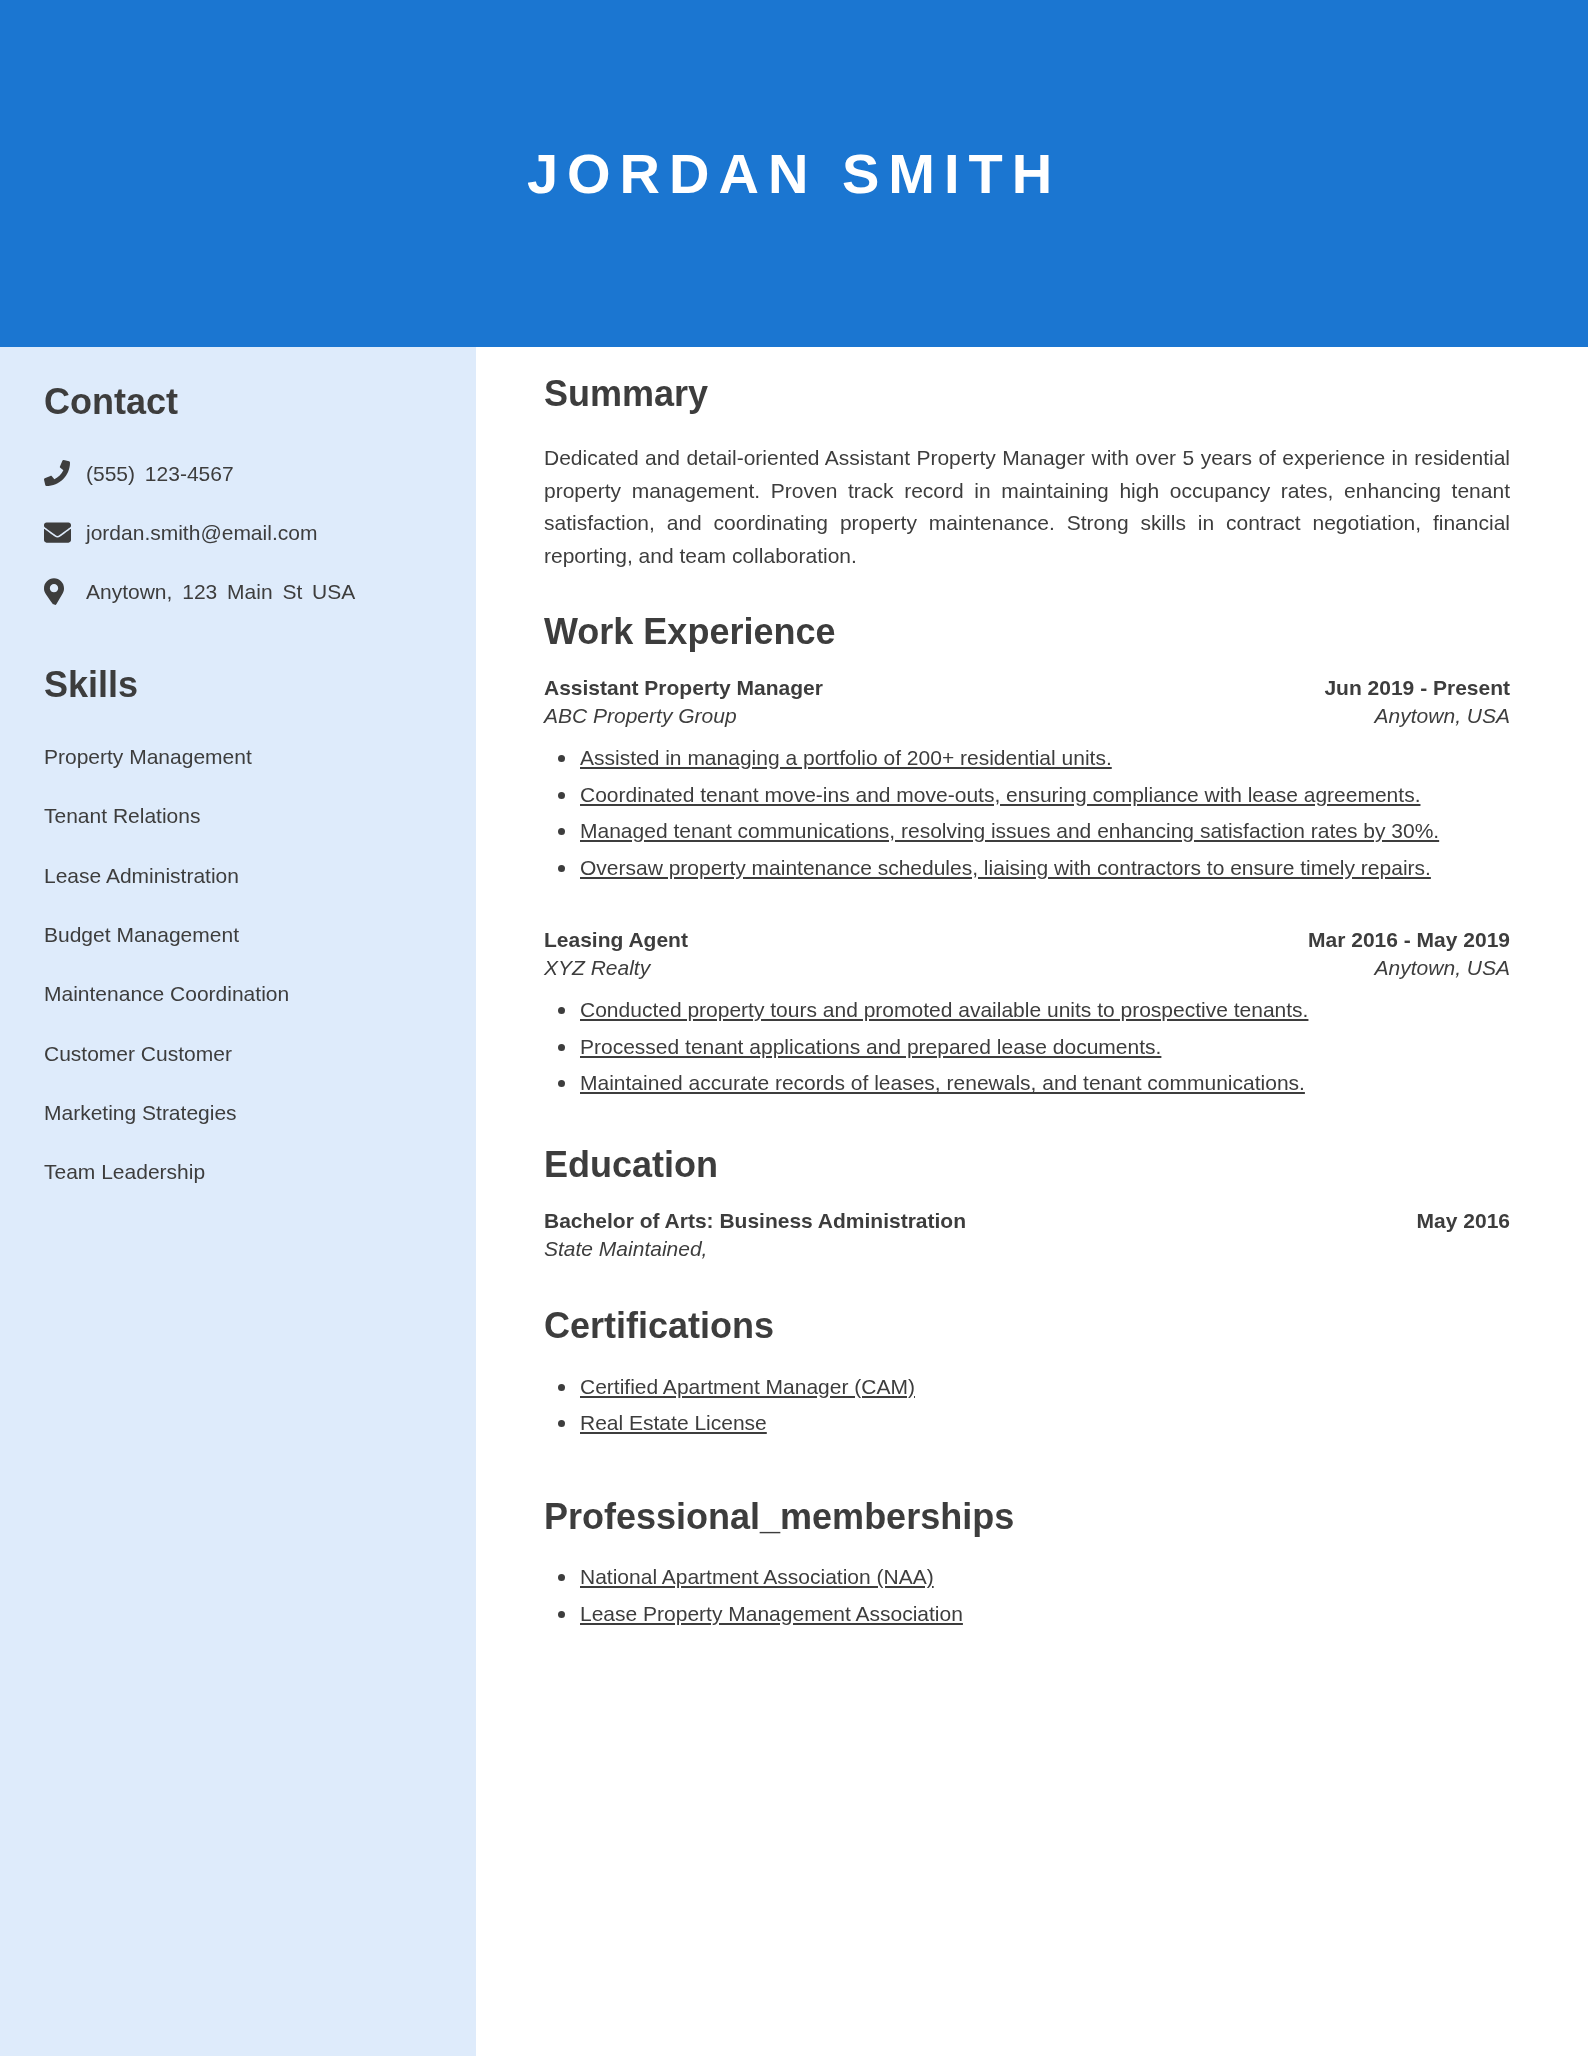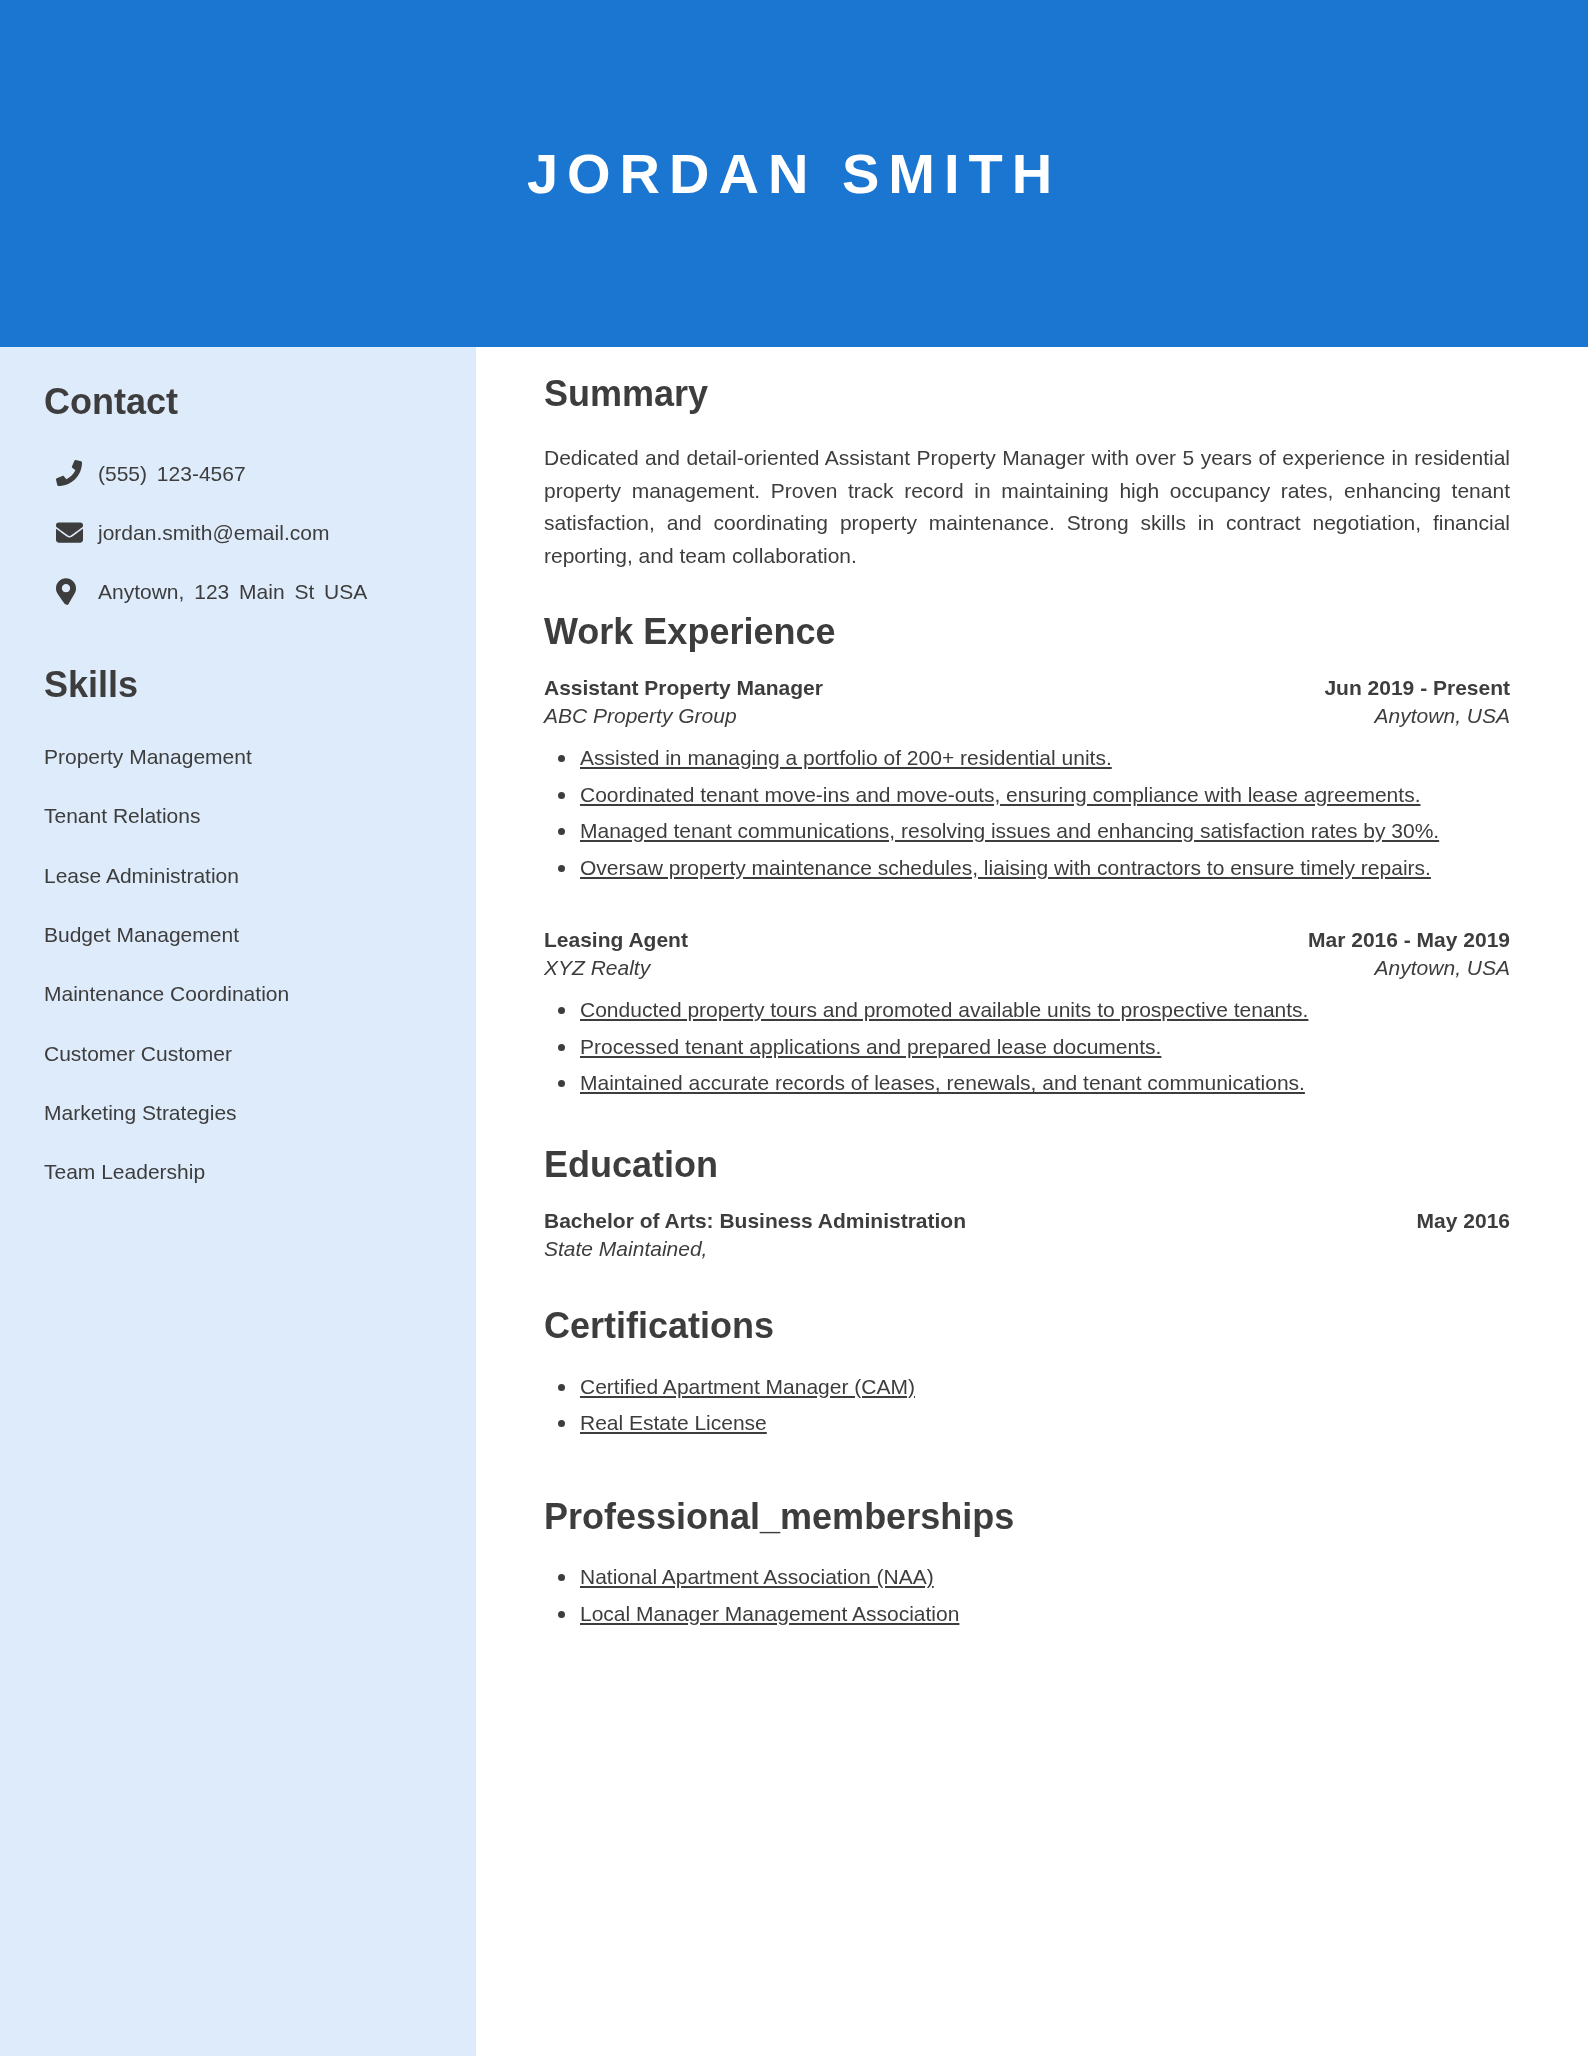--- a/index.html
+++ b/index.html
@@ -59,21 +59,21 @@
     font-weight: bold;
     color: #3d3d3d;
     margin: 0 0 38px 0;
     line-height: 1.1;
   }
   .side-heading.skills-heading {
     margin-top: 60px;
     margin-bottom: 38px;
   }
   .contact-list {
-    margin: 12px;
+    margin: 0;
     padding: 0;
     list-style: none;
   }
   .contact-item {
     display: flex;
     align-items: center;
     margin-bottom: 32px;
     font-size: 21px;
     color: #3d3d3d;
     line-height: 1.3;
@@ -328,19 +328,19 @@
         <ul class="bullets">
           <li>Certified Apartment Manager (CAM)</li>
           <li>Real Estate License</li>
         </ul>
       </section>
 
       <section class="section spacer-top-lg">
         <h2 class="main-heading heading-tight">Professional_memberships</h2>
         <ul class="bullets">
           <li>National Apartment Association (NAA)</li>
-          <li>Local Manager Management Association</li>
+          <li>Lease Property Management Association</li>
         </ul>
       </section>
 
     </main>
   </div>
 </div>
 
 </body></html>

